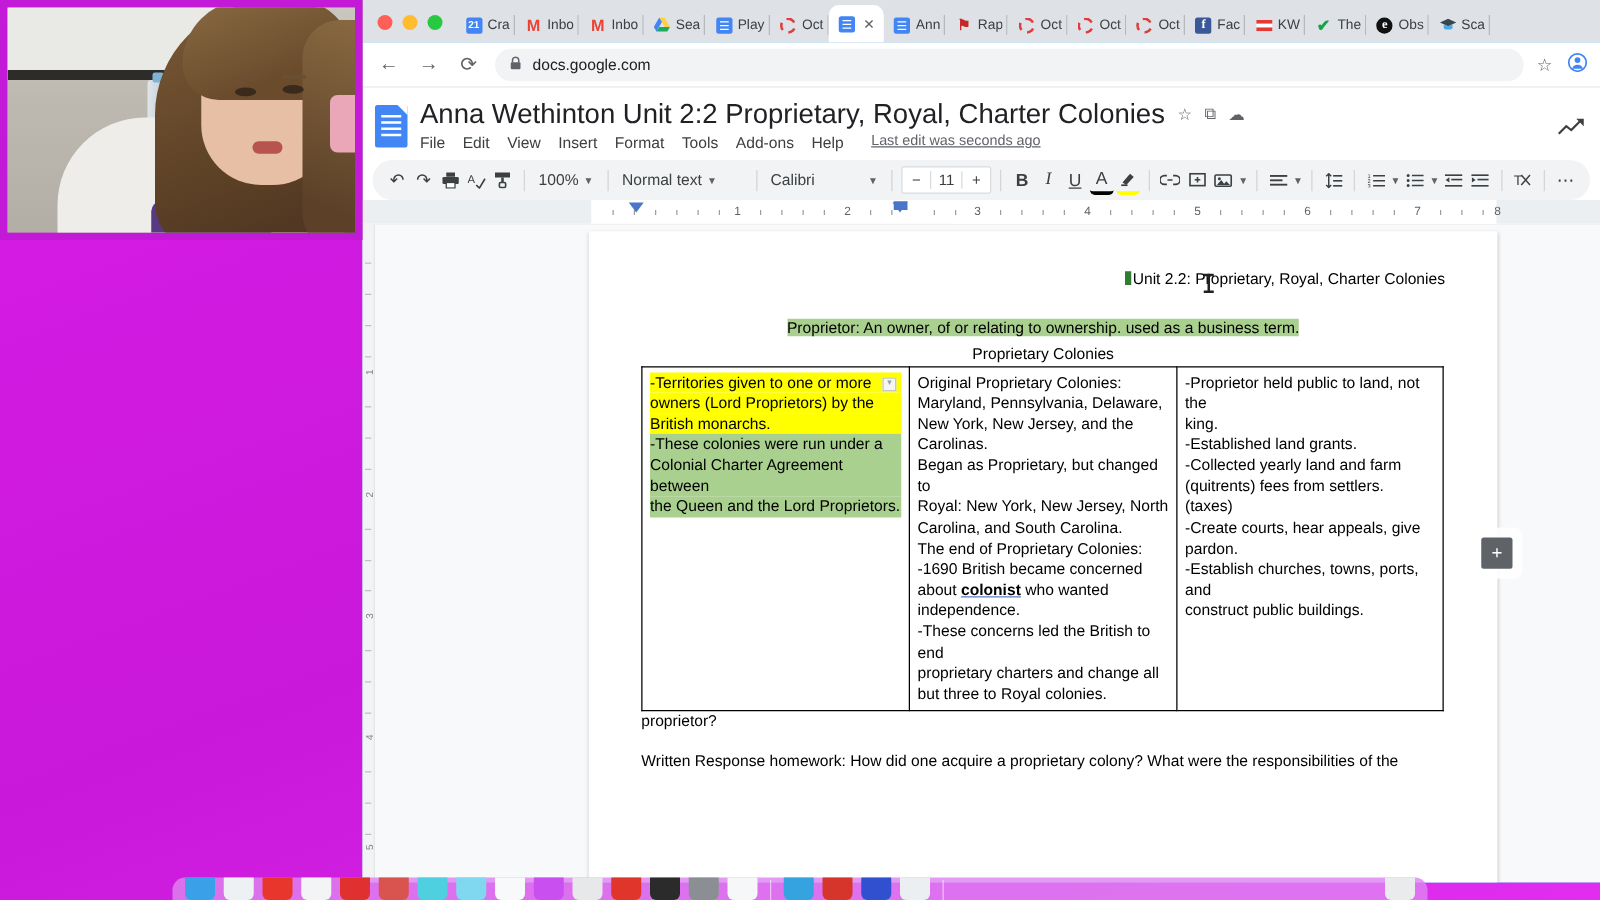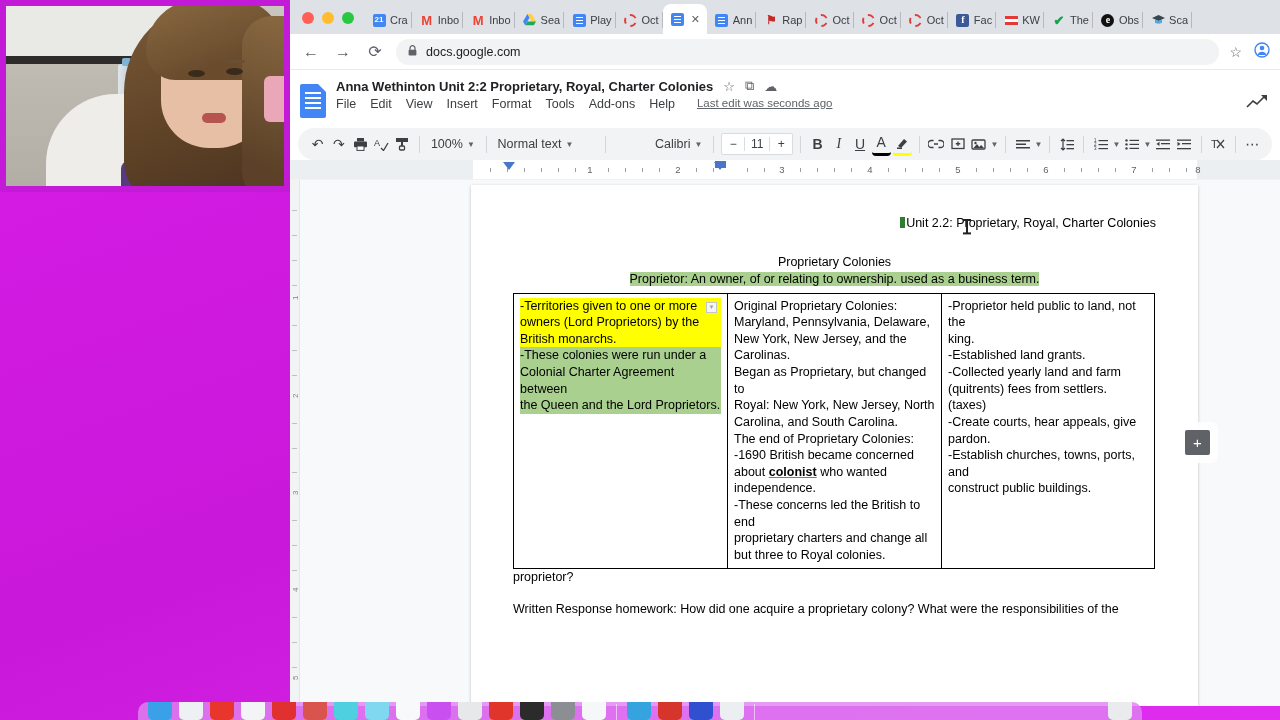--- a/index.html
+++ b/index.html
@@ -96,21 +96,21 @@
   .docs-logo::before {
     content:""; position:absolute; left:5px; right:5px; top:8px; height:2px;
     background:#fff; box-shadow: 0 5px 0 #fff, 0 10px 0 #fff, 0 15px 0 #fff;
   }
   .docs-logo::after{
     content:""; position:absolute; right:0; top:0; border-width:0 8px 8px 0;
     border-style:solid; border-color:transparent #fff transparent transparent;
   }
   .title-block { margin-left: 10px; flex: 1; }
   .doc-title-row { display: flex; align-items: center; gap: 10px; }
-  .doc-title { font-size: 13px; color: #202124; font-weight: 700; }
+  .doc-title { font-size: 22px; color: #202124; font-weight: 400; }
   .title-icon { color: #5f6368; font-size: 13px; }
   .menubar { display: flex; align-items: flex-start; gap: 14px; margin-top: 3px; }
   .menuitem { font-size: 12.5px; color: #3c4043; }
   .lastedit { font-size: 11.5px; color: #5f6368; text-decoration: underline; margin-left: 8px; }
   .hdr-right { display:flex; align-items:center; padding-top:16px; color:#5f6368; }
 
   
   .toolbar {
     display: flex; align-items: center; gap: 2px; height: 32px;
     padding: 0 10px; margin: 2px 8px 0; background: #f1f3f4; border-radius: 16px;
@@ -502,21 +502,21 @@
         <span class="tb-drop">
           <span>100%</span>
           <span class="caret">▼</span>
         </span>
         <span class="tb-sep"></span>
         <span class="tb-drop" style="min-width:104px">
           <span>Normal text</span>
           <span class="caret">▼</span>
         </span>
         <span class="tb-sep"></span>
-        <span class="tb-drop" style="min-width:94px; justify-content:flex-end">
+        <span class="tb-drop" style="min-width:94px; justify-content:space-between">
           <span>Calibri</span>
           <span class="caret">▼</span>
         </span>
         <span class="tb-sep"></span>
         <span class="fontsize-box">
           <div>−</div>
           <div class="val">11</div>
           <div>+</div>
         </span>
         <span class="tb-sep"></span>
@@ -702,24 +702,24 @@
         </div>
 
         <div class="page">
           <div class="page-inner">
 
             <div class="doc-line right-title">
               <span class="cursor-anchor"></span><span>Unit 2.2: Proprietary, Royal, Charter Colonies</span>
             </div>
 
 
-            <div class="doc-line ctr prop-label">Proprietary Colonies</div>
             <div class="doc-line ctr prop-def">
               <span class="hl-g">Proprietor:  An owner, of or relating to ownership.  used as a business term.</span>
             </div>
+            <div class="doc-line ctr prop-label">Proprietary Colonies</div>
 
             <table class="doctable">
               <tbody>
               <tr>
                 <td class="col1" style="height:244px">
                   <div class="cellwrap">
                     <span class="tbl-handle">▾</span>
                     <span class="cellline hl-y">-Territories given to one or more</span>
                     <span class="cellline hl-y">owners (Lord Proprietors) by the</span>
                     <span class="cellline hl-y">British monarchs.</span>

